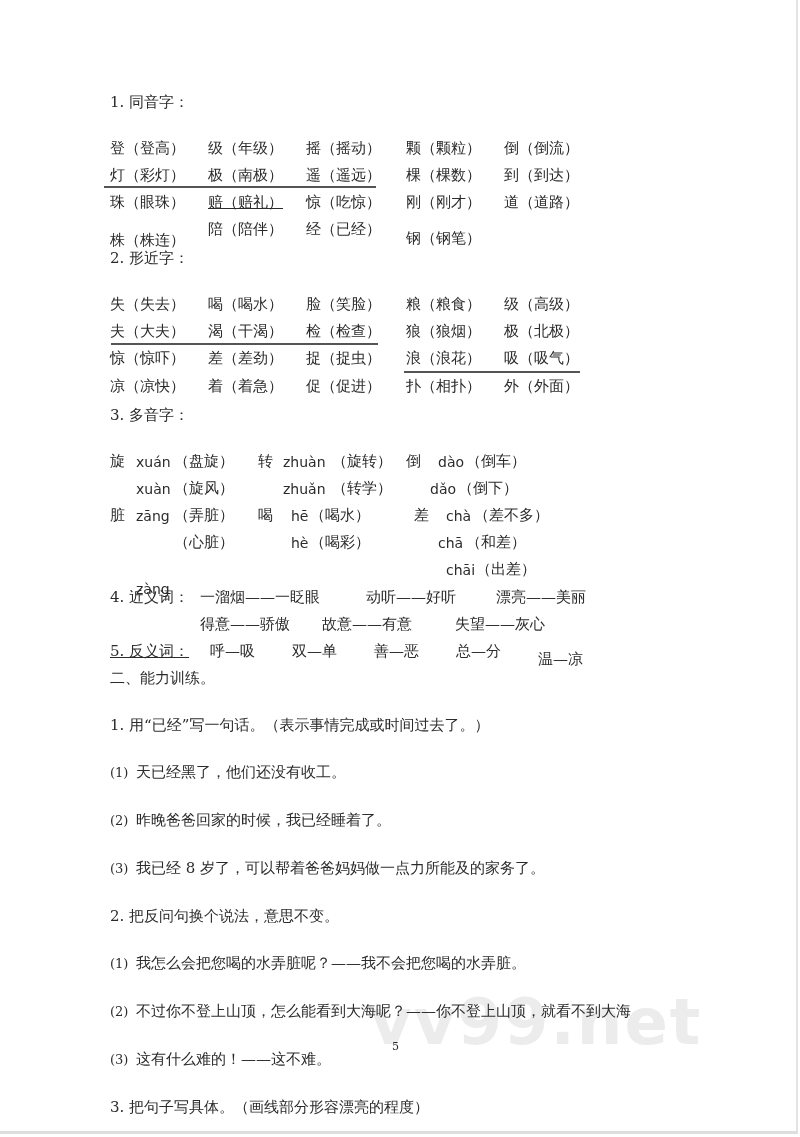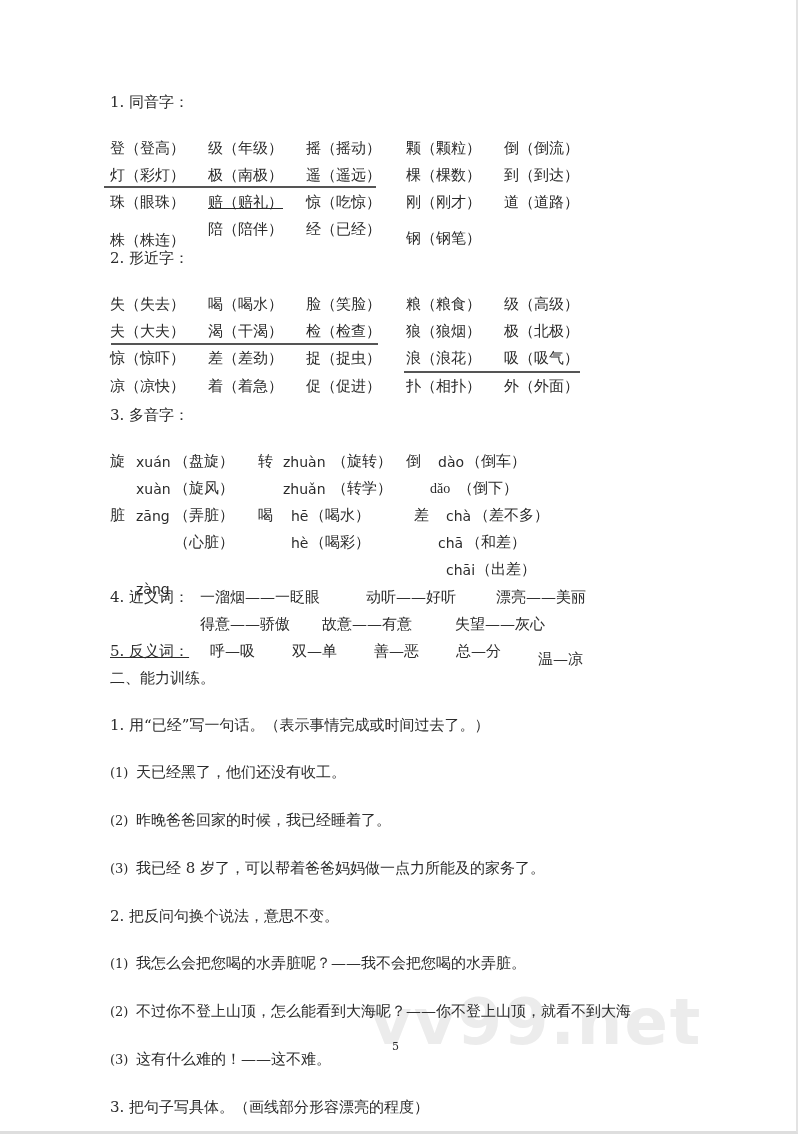--- a/index.html
+++ b/index.html
@@ -102,21 +102,21 @@
 
     <span class="cell" style="left:258px;top:391px;">转</span>
     <span class="cell py" style="left:283px;top:392px;">zhuàn</span>
     <span class="cell" style="left:332px;top:391px;">（旋转）</span>
     <span class="cell py" style="left:283px;top:419px;">zhuǎn</span>
     <span class="cell" style="left:332px;top:418px;">（转学）</span>
 
     <span class="cell" style="left:406px;top:391px;">倒</span>
     <span class="cell py" style="left:438px;top:392px;">dào</span>
     <span class="cell" style="left:466px;top:391px;">（倒车）</span>
-    <span class="cell py" style="left:430px;top:419px;font-family:Liberation Serif, serif;">dǎo</span>
+    <span class="cell py" style="left:430px;top:419px;">dǎo</span>
     <span class="cell" style="left:458px;top:418px;">（倒下）</span>
 
     <span class="cell" style="left:110px;top:445px;">脏</span>
     <span class="cell py" style="left:136px;top:446px;">zāng</span>
     <span class="cell" style="left:174px;top:445px;">（弄脏）</span>
     <span class="cell py" style="left:136px;top:499px;margin-top:20px;">zàng</span>
     <span class="cell" style="left:174px;top:472px;">（心脏）</span>
 
     <span class="cell" style="left:258px;top:445px;">喝</span>
     <span class="cell py" style="left:291px;top:446px;">hē</span>

